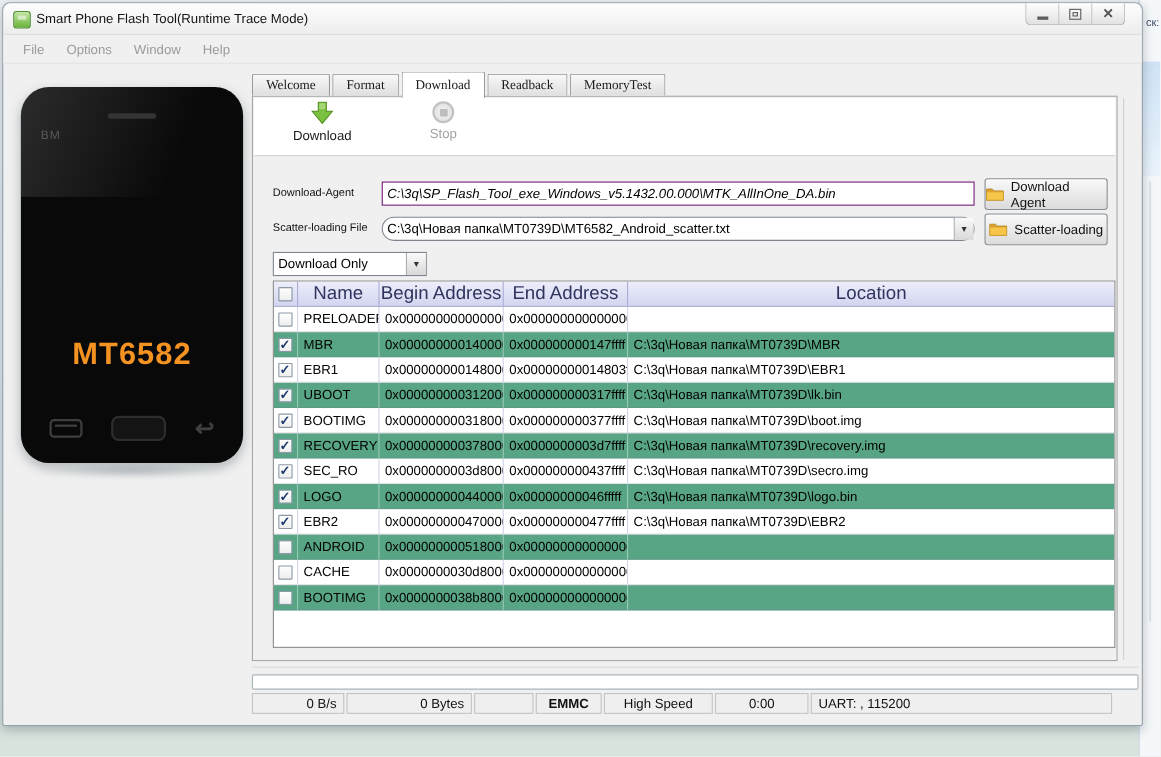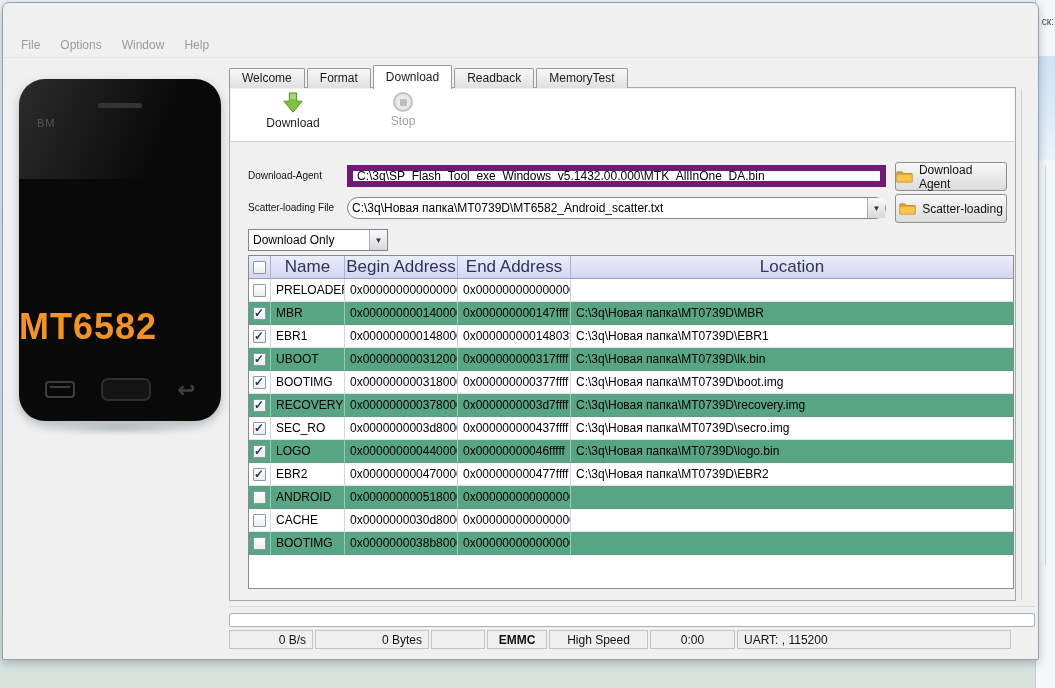--- a/index.html
+++ b/index.html
@@ -35,48 +35,48 @@
   .menubar{position:absolute;left:0;top:29px;right:0;height:25px;background:#f0f0f0;
     border-bottom:1px solid #e4e4e4;display:flex;align-items:center;padding-left:8px;}
   .menu-item{padding:3px 10px;font-size:12px;color:#9b9b9b;}
   
   .phone{position:absolute;left:16px;top:76px;width:202px;height:342px;background:#090909;border-radius:26px;
     overflow:hidden;box-shadow:0 4px 10px rgba(70,85,95,.35);}
   .phone::before{content:"";position:absolute;left:0;top:0;right:0;height:100px;
     background:linear-gradient(112deg,rgba(255,255,255,.14) 0%,rgba(255,255,255,.05) 45%,rgba(255,255,255,0) 70%);}
   .phone-speaker{position:absolute;left:50%;transform:translateX(-50%);top:24px;width:44px;height:5px;background:#343434;border-radius:3px;}
   .phone-brand{position:absolute;left:18px;top:38px;font-size:11px;color:#585858;letter-spacing:1px;}
-  .phone-chip{position:absolute;left:0;right:0;top:227px;font-size:36px;font-weight:bold;
+  .phone-chip{position:absolute;left:0;right:0;top:227px;text-align:center;font-size:28px;font-weight:bold;
     color:var(--accent-orange,#f49222);letter-spacing:1px;}
   .phone-nav{position:absolute;bottom:20px;left:0;right:0;display:flex;justify-content:space-between;align-items:center;padding:0 26px;}
   .nav-menu{width:26px;height:13px;border:2px solid #3f3f3f;border-radius:4px;position:relative;}
   .nav-menu::after{content:"";position:absolute;left:3px;right:3px;top:3px;height:2px;background:#3f3f3f;}
   .nav-home{width:46px;height:19px;border:2px solid #2e2e2e;border-radius:7px;background:#141414;}
   .nav-back{font-size:21px;line-height:20px;color:#3f3f3f;font-weight:bold;}
   .phone-shadow{position:absolute;left:28px;top:418px;width:178px;height:14px;border-radius:50%;
     background:radial-gradient(ellipse at center,rgba(95,108,118,.35),rgba(95,108,118,0) 70%);filter:blur(2px);}
   
-  .tabs{position:absolute;left:226px;top:62px;display:flex;align-items:flex-end;height:23px;z-index:3;}
+  .tabs{position:absolute;left:226px;top:62px;display:flex;align-items:center;height:23px;z-index:3;font-family:Liberation Serif, serif;}
   .tab{height:19px;line-height:19px;padding:0 12px;font-size:12px;color:#1a1a1a;margin-right:2px;
     background:linear-gradient(#f8f8f8,#dfdfdf);border:1px solid #999;border-bottom:none;border-radius:2px 2px 0 0;}
   .tab.active{height:23px;line-height:23px;background:#fff;position:relative;z-index:4;margin-bottom:-1px;}
   .page{position:absolute;left:226px;top:84px;width:787px;height:514px;background:#f0f0f0;border:1px solid #a8a8a8;z-index:2;box-sizing:border-box;}
   .page-right-line{position:absolute;left:1018px;top:86px;width:1px;height:511px;background:#cfcfcf;}
   
   .toolbar{position:absolute;left:1px;top:1px;right:1px;height:52px;background:#fff;border-bottom:1px solid #d2d2d2;}
   .tool{position:absolute;top:3px;width:76px;display:flex;flex-direction:column;align-items:center;gap:2px;}
   .tool-label{font-size:12px;color:#1a1a1a;}
   .tool.disabled .tool-label{color:#a2a2a2;}
   .stop-icon{width:20px;height:20px;border-radius:50%;border:2px solid #c2c2c2;background:radial-gradient(#f4f4f4,#dcdcdc);
     display:flex;align-items:center;justify-content:center;box-sizing:border-box;}
   .stop-icon::after{content:"";width:7px;height:7px;background:#bdbdbd;border-radius:1px;}
   
   .row-label{position:absolute;font-size:10px;color:#111;white-space:nowrap;}
-  .text-input{position:absolute;left:117px;width:539px;height:22px;border:6px solid #701a75;background:#fff;
-    font-family:"Liberation Sans",sans-serif;font-size:12px;padding:0 4px;box-sizing:border-box;outline:none;color:#000;}
+  .text-input{position:absolute;left:117px;width:539px;height:22px;border:1px solid #701a75;background:#fff;
+    font-family:"Liberation Sans",sans-serif;font-size:12px;padding:0 4px;box-sizing:border-box;outline:none;color:#000;font-style:italic;}
   .combo{position:absolute;display:flex;border:1px solid #7e858e;background:#fff;height:22px;box-sizing:border-box;}
   .combo-text{flex:1;font-size:12px;padding:3px 4px 0 4px;white-space:nowrap;overflow:hidden;color:#000;}
   .combo-btn{width:17px;background:linear-gradient(#fafafa,#d8d8d8);border-left:1px solid #a9aeb5;
     display:flex;align-items:center;justify-content:center;font-size:8px;color:#333;}
   .side-btn{position:absolute;left:665px;width:110px;height:27px;border:1px solid #8a8f94;border-radius:3px;
     background:linear-gradient(#f9f9f9,#dbdbdb);box-shadow:inset 0 1px 0 #fff;
     display:flex;align-items:center;justify-content:center;gap:6px;font-size:12px;color:#111;}
   
   .table-wrap{position:absolute;left:18px;top:167px;width:766px;height:334px;border:1px solid #8a8a8a;background:#fff;box-sizing:border-box;overflow:hidden;}
   .thead{display:flex;height:22px;background:linear-gradient(var(--header-bg,#eceefb),#d3d5f0);border-bottom:1px solid #9b9ec9;}
@@ -114,20 +114,35 @@
 
   <div class="smudge a"></div>
   <div class="smudge b"></div>
   <div class="backdrop-right"></div>
   <div class="backdrop-right-blue"></div>
   <div class="backdrop-right-line"></div>
   <div class="backdrop-frag">ск:</div>
 
   <div class="win">
 
+    <div class="titlebar">
+      <div class="app-icon"></div>
+      <div class="title-text">Smart Phone Flash Tool(Runtime Trace Mode)</div>
+      <div class="win-controls">
+        <div class="win-btn">
+            <span class="glyph-min"></span>
+          </div>
+        <div class="win-btn">
+            <span class="glyph-restore"></span>
+          </div>
+        <div class="win-btn">
+            <span class="glyph-close">×</span>
+          </div>
+      </div>
+    </div>
 
     <div class="menubar">
       <div class="menu-item">File</div>
       <div class="menu-item">Options</div>
       <div class="menu-item">Window</div>
       <div class="menu-item">Help</div>
     </div>
 
     <div class="phone">
       <div class="phone-speaker"></div>

